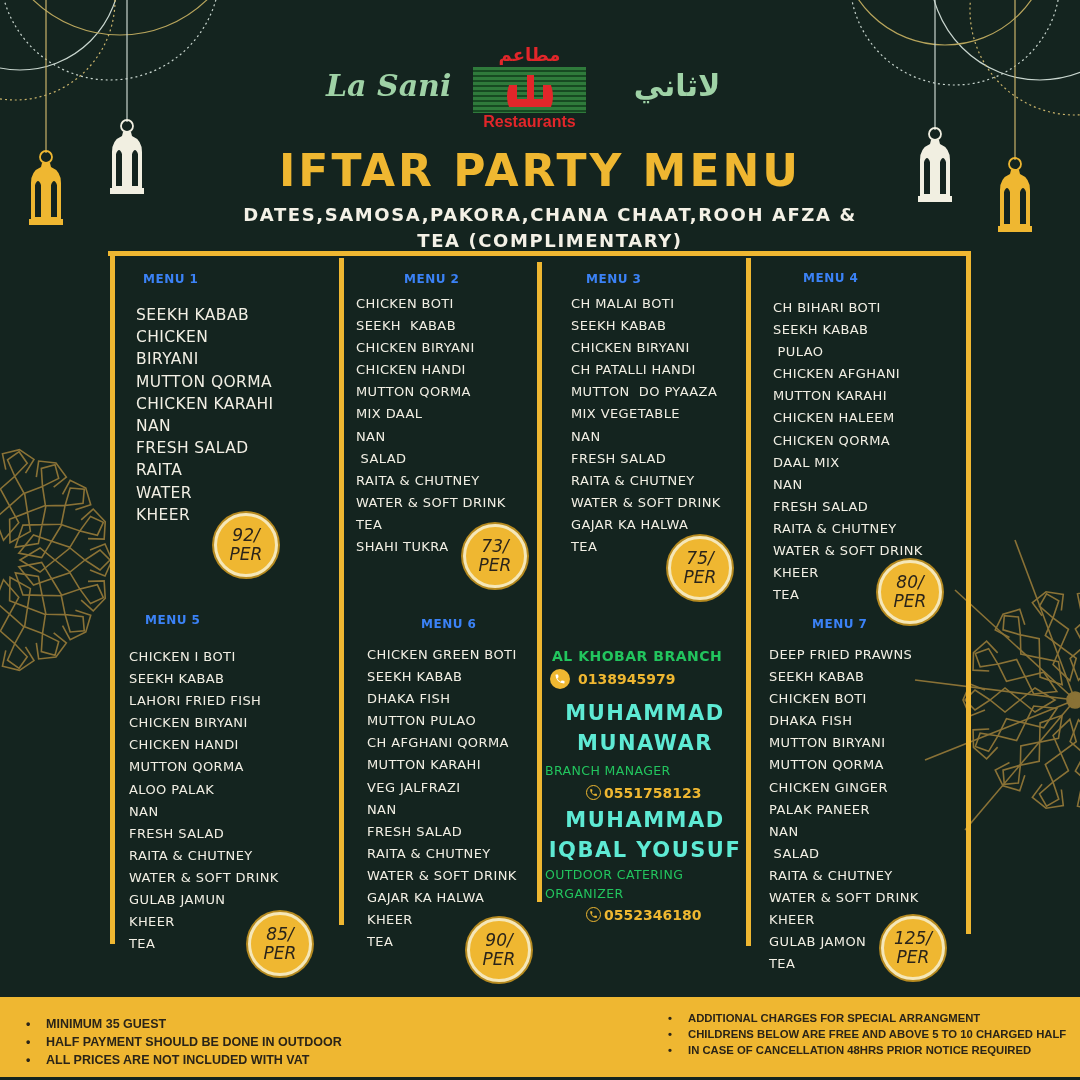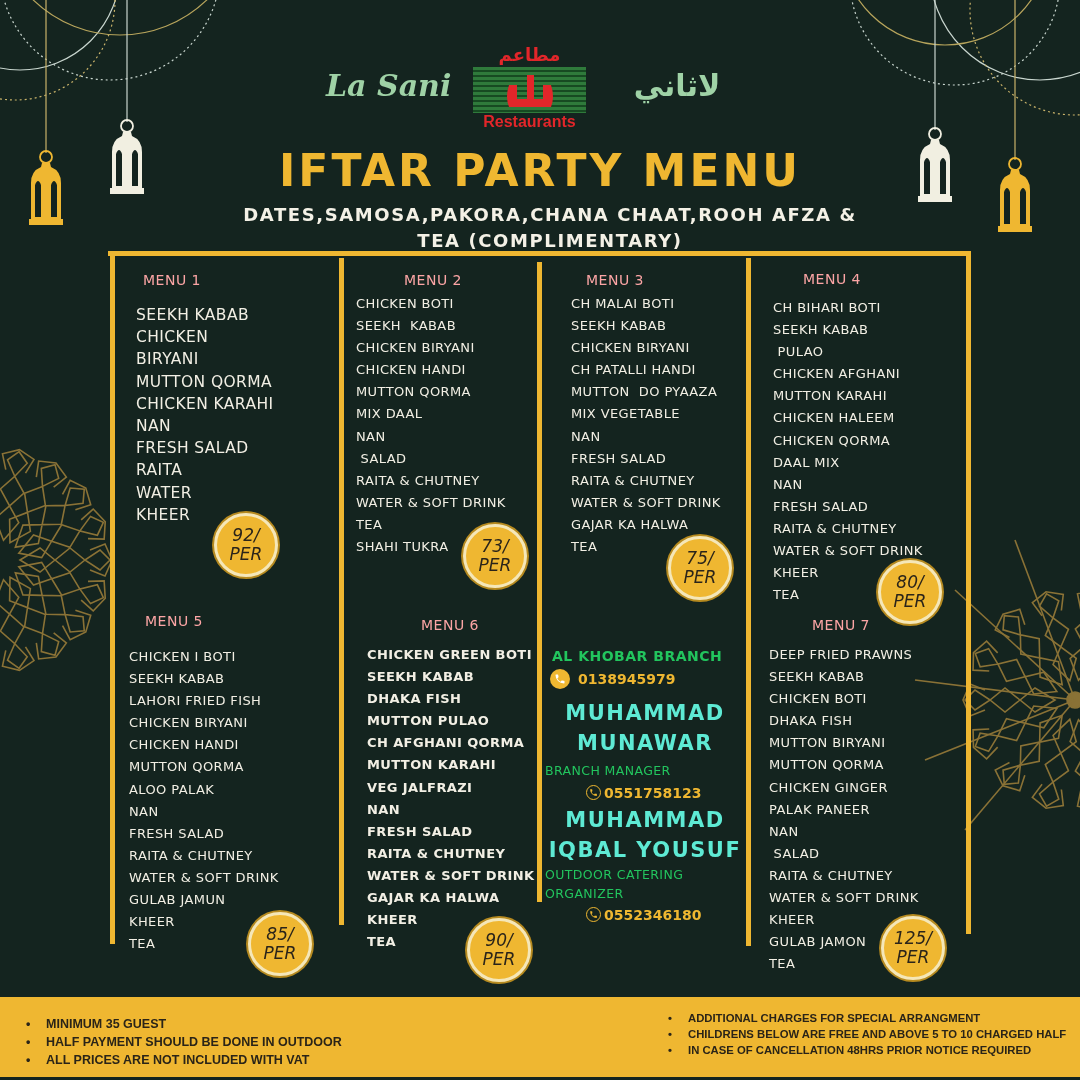--- a/index.html
+++ b/index.html
@@ -39,21 +39,21 @@
   .subtitle {
     left: 0; width: 1100px; top: 202px; text-align: center;
     font-weight: bold; font-size: 18px; line-height: 26px; color: #f4f1e6; letter-spacing: 1.6px;
   }
 
   
   .hline { left: 108px; top: 251px; width: 863px; height: 5px; background: #efb731; }
   .vline { width: 5px; background: #efb731; }
 
   
-  .menu-title { font-weight: normal; font-size: 14px; color: #fca5a5; letter-spacing: 0.5px; }
+  .menu-title { font-weight: bold; font-size: 12px; color: #3b82f6; letter-spacing: 0.5px; }
   .menu-list { list-style: none; }
   .menu-list li { font-size: 13px; color: #f2efe4; letter-spacing: 0.4px; white-space: pre; }
   .m1 li { font-size: 15.5px; line-height: 22.2px; }
 
   .price {
     width: 64px; height: 64px; border-radius: 50%;
     background: #efb731; border: 3px solid #f5e7b8;
     box-shadow: 0 0 0 2px #b68a1f;
     color: #2a241a; font-style: italic; font-size: 17px; line-height: 19px;
     display: flex; flex-direction: column; align-items: center; justify-content: center;
@@ -277,21 +277,21 @@
   <li>GULAB JAMUN</li>
   <li>KHEER</li>
   <li>TEA</li>
 </ul>
 <div class="abs price" style="left:248px; top:912px;">
   <span>85/</span>
   <span>PER</span>
 </div>
 
 <div class="abs menu-title" style="left:421px; top:617px;">MENU 6</div>
-<ul class="abs menu-list" style="left:367px; top:644px; line-height:22.1px;font-weight:bold;">
+<ul class="abs menu-list" style="left:367px; top:644px; line-height:22.1px;">
   <li>CHICKEN GREEN BOTI</li>
   <li>SEEKH KABAB</li>
   <li>DHAKA FISH</li>
   <li>MUTTON PULAO</li>
   <li>CH AFGHANI QORMA</li>
   <li>MUTTON KARAHI</li>
   <li>VEG JALFRAZI</li>
   <li>NAN</li>
   <li>FRESH SALAD</li>
   <li>RAITA &amp; CHUTNEY</li>

